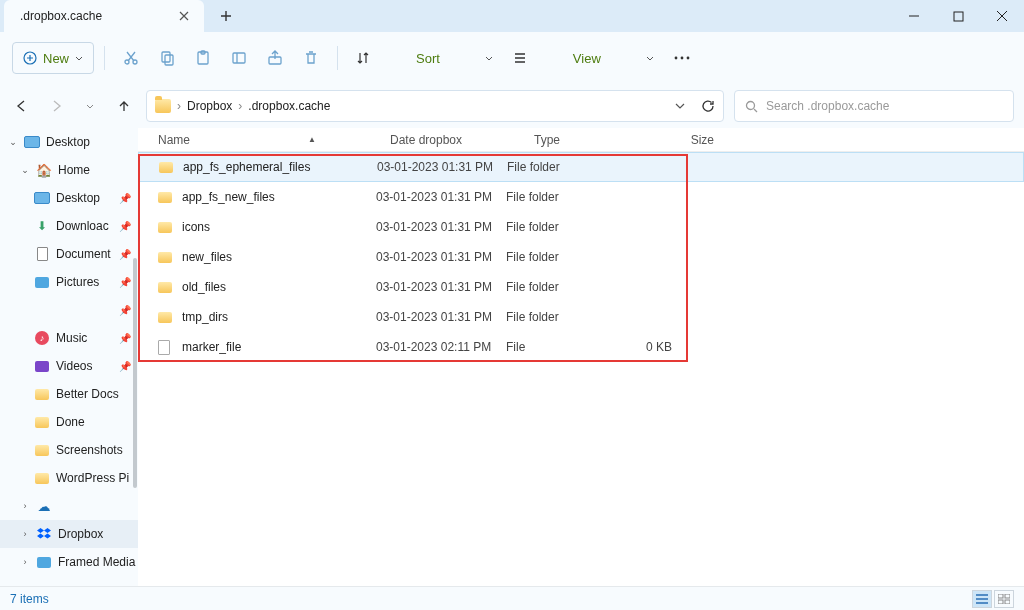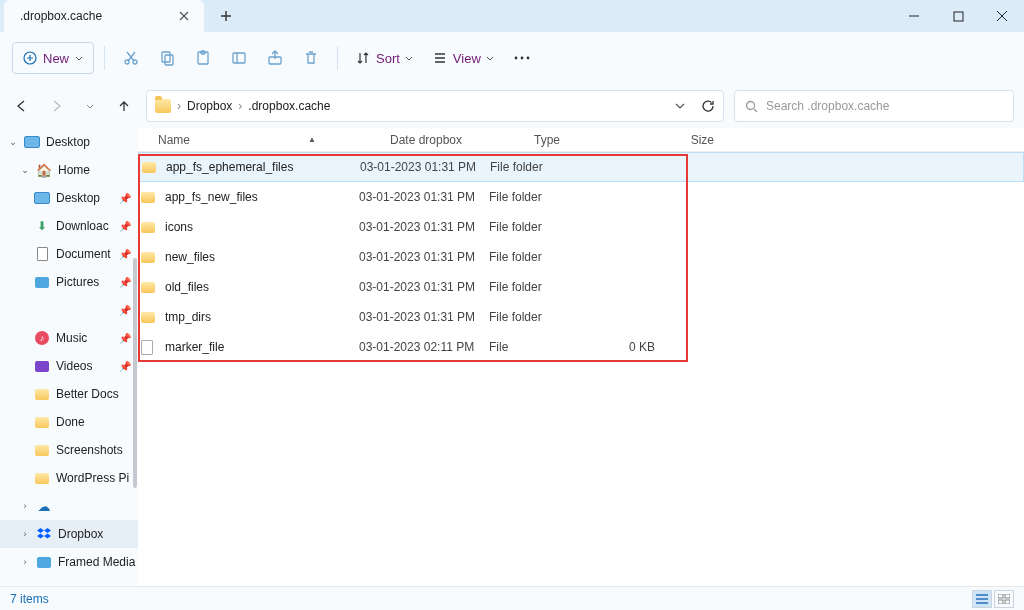--- a/index.html
+++ b/index.html
@@ -10,25 +10,25 @@
   .tab { display: flex; align-items: center; gap: 8px; height: 32px; padding: 0 12px 0 16px; background: #f7fbfe; border-radius: 6px 6px 0 0; margin-left: 4px; width: 200px; }
   .tab-title { flex: 1; font-size: 12px; }
   .tab-close { width: 16px; height:16px; display:flex; align-items:center; justify-content:center; color:#555; }
   .new-tab { width: 32px; height:32px; display:flex; align-items:center; justify-content:center; color:#333; margin-left:6px; }
   .titlebar-spacer { flex: 1; }
   .win-btns { display:flex; }
   .win-btn { width:44px; height:32px; display:flex; align-items:center; justify-content:center; color:#222; }
   
   
   .toolbar { height: 52px; display:flex; align-items:center; padding: 0 12px; gap: 4px; }
-  .tb-btn { height: 32px; display:flex; align-items:center; justify-content:center; padding: 0 8px; color:#3a8ac9; border-radius:4px; }
+  .tb-btn { height: 32px; display:flex; align-items:center; justify-content:center; padding: 0 8px; color:#3a8ac9; border-radius:4px;gap:40px; }
   .tb-btn.new { border:1px solid #c8d8e6; color:#1a6fb5; gap:6px; padding:0 10px; }
   .tb-btn.grey { color:#6ca2cd; }
   .tb-sep { width:1px; height:24px; background:#d5e2ee; margin:0 6px; }
-  .tb-text { color:#701a75; font-size:13px; }
+  .tb-text { color:#4d7c0f; font-size:13px; }
   
   
   .navrow { height: 44px; display:flex; align-items:center; padding: 0 10px; gap:10px; }
   .nav-btn { width:24px; height:24px; display:flex; align-items:center; justify-content:center; color:#888; }
   .nav-btn.active { color:#222; }
   .addressbar { flex:1; height:32px; border:1px solid #d5e2ee; border-radius:4px; background:#fff; display:flex; align-items:center; padding:0 8px; gap:6px; }
   .folder-ico-sm { width:16px; height:14px; background: linear-gradient(#ffe9a8,#f7c65a); border-radius:2px; position:relative; }
   .folder-ico-sm::before { content:''; position:absolute; top:-3px; left:0; width:7px; height:4px; background:#f7c65a; border-radius:2px 2px 0 0; }
   .crumb { font-size:12px; color:#222; }
   .crumb-sep { color:#888; }
@@ -67,21 +67,21 @@
   .col-headers { height:24px; display:flex; align-items:center; border-bottom:1px solid #eee; font-size:12px; color:#555; padding-left:20px;gap:14px; }
   .col { display:flex; align-items:center; }
   .col.name { width:218px; }
   .col.date { width:130px; }
   .col.type { width:106px; }
   .col.size { width:60px; text-align:right; justify-content:flex-end; }
   .sort-caret { margin-left:auto; margin-right:60px; font-size:8px; color:#555; }
   
   .filelist { position:relative; }
   .redbox { position:absolute; left:0; top:2px; width:550px; height:208px; border:2px solid #e53935; pointer-events:none; }
-  .row { height:30px; display:flex; align-items:center; padding-left:3px; font-size:12px; }
+  .row { height:30px; display:flex; align-items:center; padding-left:20px; font-size:12px; }
   .row.sel { background:#eaf4fc; border:1px solid #bcdff5; }
   .row .icon { width:18px; margin-right:6px; display:flex; align-items:center; }
   .row .n { width:194px; }
   .row .d { width:130px; color:#444; }
   .row .t { width:106px; color:#444; }
   .row .s { width:60px; text-align:right; color:#444; }
   .file-ico { width:12px;height:15px;border:1px solid #aaa;background:#fff;border-radius:1px; }
   
   
   .statusbar { height:24px; border-top:1px solid #e5e9ec; display:flex; align-items:center; padding:0 10px; font-size:12px; color:#1a6fb5; }

